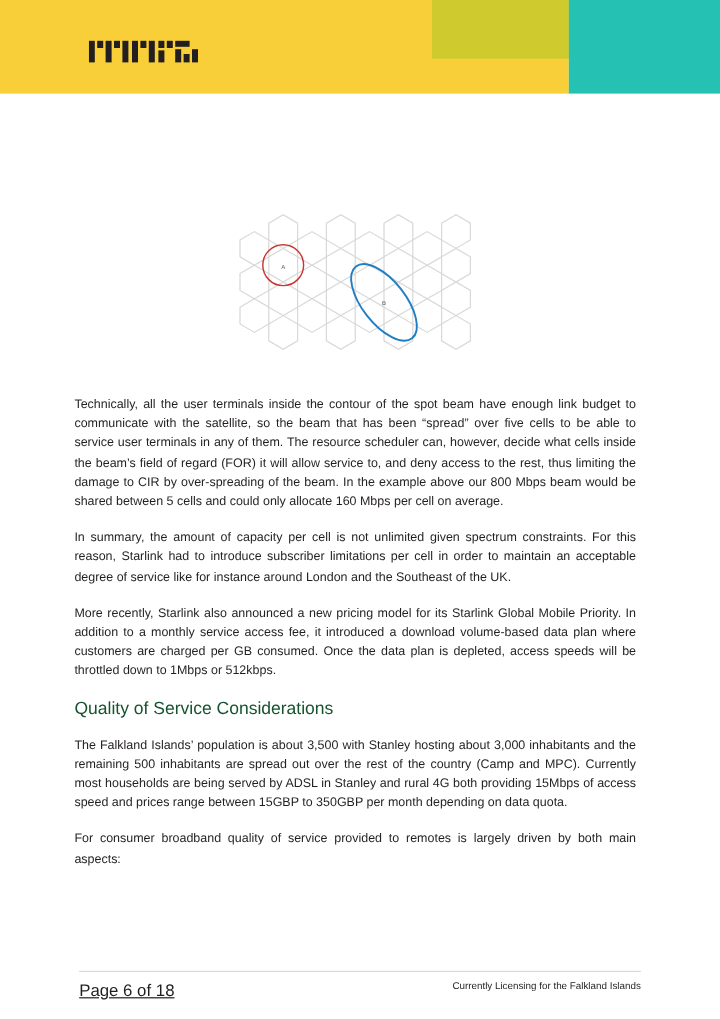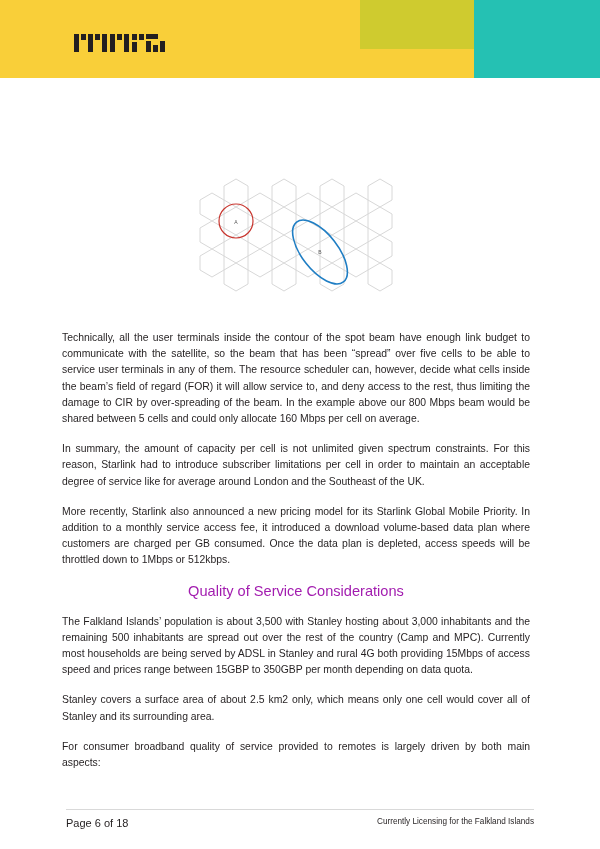--- a/index.html
+++ b/index.html
@@ -70,22 +70,21 @@
     line-height: 16.2px;
     text-align: justify;
     color: #231f20;
   }
   p.body.last { margin-bottom: 13px; }
   h2.section {
     margin: 8px 0 14px 0;
     font-size: 14.6px;
     line-height: 18px;
     font-weight: normal;
-    color: #a21caf;
-    text-align: center;
+    color: #14532d;
   }
 
   
   .footer {
     position: absolute;
     left: 0;
     bottom: 0;
     width: 600px;
     height: 40px;
   }
@@ -94,22 +93,23 @@
     left: 66px;
     top: 0;
     width: 468px;
     height: 1px;
     background: #d9d9d9;
   }
   .footer-left {
     position: absolute;
     left: 66px;
     top: 8px;
-    font-size: 11px;
-    color: #231f20;
+    font-size: 14px;
+    color: #231f20;
+    text-decoration: underline;
   }
   .footer-right {
     position: absolute;
     right: 66px;
     top: 8px;
     font-size: 8.2px;
     color: #231f20;
   }
 </style>
 </head>
@@ -184,27 +184,26 @@
     </g>
     <circle cx="236" cy="51" r="17" fill="none" stroke="#c8362f" stroke-width="1.2"></circle>
     <text x="236" y="54" font-family="Liberation Sans, sans-serif" font-size="5" fill="#555" text-anchor="middle">A</text>
     <ellipse cx="320" cy="82" rx="18" ry="38" fill="none" stroke="#1f7ec4" stroke-width="1.6" transform="rotate(-38 320 82)"></ellipse>
     <text x="320" y="84" font-family="Liberation Sans, sans-serif" font-size="5" fill="#555" text-anchor="middle">B</text>
   </svg>
 </div>
 
 <div class="content">
   <p class="body">Technically, all the user terminals inside the contour of the spot beam have enough link budget to communicate with the satellite, so the beam that has been “spread” over five cells to be able to service user terminals in any of them. The resource scheduler can, however, decide what cells inside the beam’s field of regard (FOR) it will allow service to, and deny access to the rest, thus limiting the damage to CIR by over-spreading of the beam. In the example above our 800 Mbps beam would be shared between 5 cells and could only allocate 160 Mbps per cell on average.</p>
-  <p class="body">In summary, the amount of capacity per cell is not unlimited given spectrum constraints. For this reason, Starlink had to introduce subscriber limitations per cell in order to maintain an acceptable degree of service like for average around London and the Southeast of the UK.</p>
+  <p class="body">In summary, the amount of capacity per cell is not unlimited given spectrum constraints. For this reason, Starlink had to introduce subscriber limitations per cell in order to maintain an acceptable degree of service like for instance around London and the Southeast of the UK.</p>
   <p class="body last">More recently, Starlink also announced a new pricing model for its Starlink Global Mobile Priority. In addition to a monthly service access fee, it introduced a download volume-based data plan where customers are charged per GB consumed. Once the data plan is depleted, access speeds will be throttled down to 1Mbps or 512kbps.</p>
 
   <h2 class="section">Quality of Service Considerations</h2>
 
   <p class="body">The Falkland Islands’ population is about 3,500 with Stanley hosting about 3,000 inhabitants and the remaining 500 inhabitants are spread out over the rest of the country (Camp and MPC). Currently most households are being served by ADSL in Stanley and rural 4G both providing 15Mbps of access speed and prices range between 15GBP to 350GBP per month depending on data quota.</p>
-  <p class="body">Stanley covers a surface area of about 2.5 km2 only, which means only one cell would cover all of Stanley and its surrounding area.</p>
   <p class="body">For consumer broadband quality of service provided to remotes is largely driven by both main aspects:</p>
 </div>
 
 <div class="footer">
   <div class="footer-rule"></div>
   <div class="footer-left">Page 6 of 18</div>
   <div class="footer-right">Currently Licensing for the Falkland Islands</div>
 </div>
 
 </body></html>

